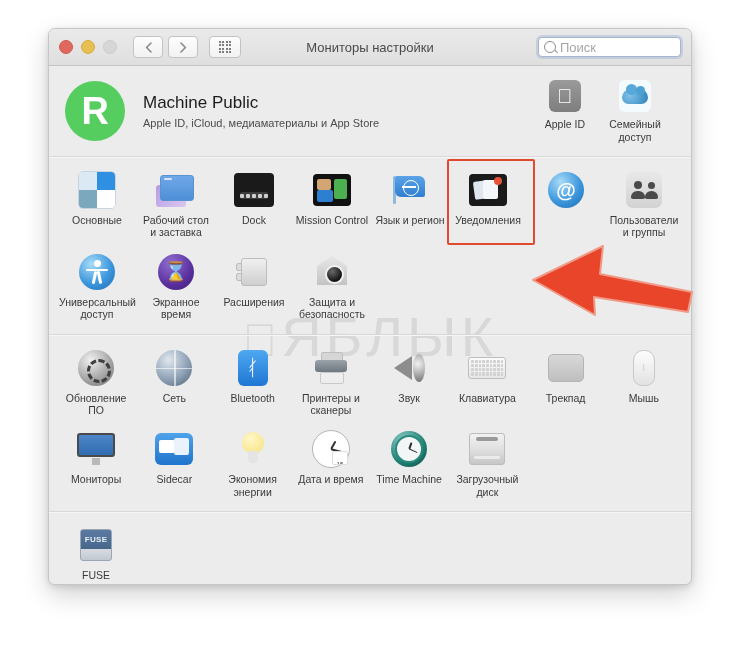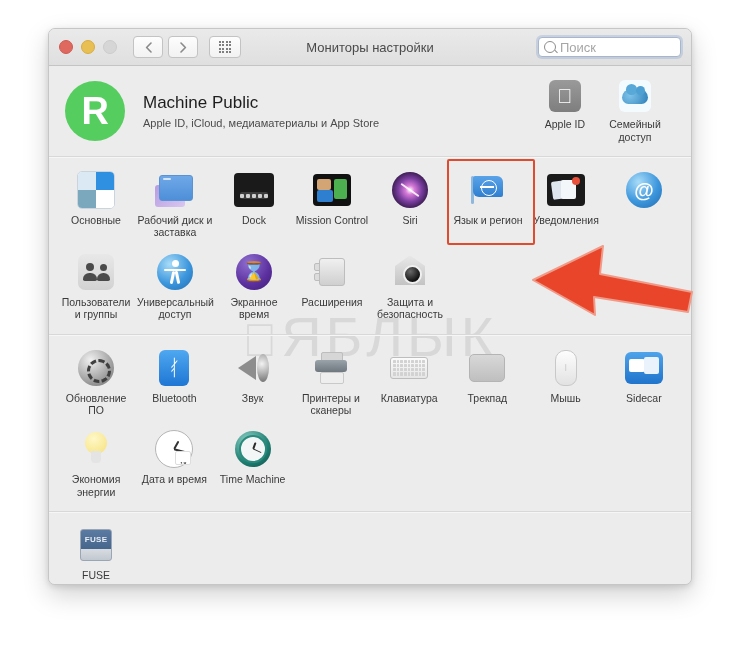--- a/index.html
+++ b/index.html
@@ -482,21 +482,21 @@
           <span class="lbl">Основные</span>
         </div>
 
         <div class="tile">
           <span class="ico">
             <span class="ic-desktop">
                 <span class="w1"></span>
                 <span class="w2"></span>
               </span>
           </span>
-          <span class="lbl">Рабочий диск и заставка</span>
+          <span class="lbl">Рабочий стол и заставка</span>
         </div>
 
         <div class="tile">
           <span class="ico">
             <span class="ic-dock">
                 <span class="bar">
                   <i></i>
                   <i></i>
                   <i></i>
                   <i></i>
@@ -511,26 +511,20 @@
           <span class="ico">
             <span class="ic-mission">
                 <i class="a"></i>
                 <i class="b"></i>
                 <i class="c"></i>
               </span>
           </span>
           <span class="lbl">Mission Control</span>
         </div>
 
-        <div class="tile">
-          <span class="ico">
-              <span class="ic-siri"></span>
-            </span>
-          <span class="lbl">Siri</span>
-        </div>
 
 
         <div class="tile">
           <span class="ico">
             <span class="ic-lang">
                 <span class="pole"></span>
                 <span class="flag"></span>
                 <span class="globe"></span>
               </span>
           </span>
@@ -615,53 +609,59 @@
     <div class="section">
       <div class="grid">
 
         <div class="tile">
           <span class="ico">
               <span class="ic-update"></span>
             </span>
           <span class="lbl">Обновление ПО</span>
         </div>
 
+        <div class="tile">
+          <span class="ico">
+              <span class="ic-network"></span>
+            </span>
+          <span class="lbl">Сеть</span>
+        </div>
 
         <div class="tile">
           <span class="ico">
               <span class="ic-bt">
                 <span>ᚰ</span>
               </span>
             </span>
           <span class="lbl">Bluetooth</span>
-        </div>
-
-        <div class="tile">
-          <span class="ico">
-            <span class="ic-sound">
-                <span class="cone"></span>
-                <span class="cap"></span>
-              </span>
-          </span>
-          <span class="lbl">Звук</span>
         </div>
 
         <div class="tile">
           <span class="ico">
             <span class="ic-print">
                 <span class="top"></span>
                 <span class="mid"></span>
                 <span class="out"></span>
               </span>
           </span>
           <span class="lbl">Принтеры и сканеры</span>
         </div>
 
         <div class="tile">
           <span class="ico">
+            <span class="ic-sound">
+                <span class="cone"></span>
+                <span class="cap"></span>
+              </span>
+          </span>
+          <span class="lbl">Звук</span>
+        </div>
+
+        <div class="tile">
+          <span class="ico">
             <span class="ic-keyboard">
               <i></i>
                 <i></i>
                 <i></i>
                 <i></i>
                 <i></i>
                 <i></i>
                 <i></i>
                 <i></i>
                 <i></i>
@@ -704,20 +704,29 @@
           <span class="lbl">Трекпад</span>
         </div>
 
         <div class="tile">
           <span class="ico">
               <span class="ic-mouse"></span>
             </span>
           <span class="lbl">Мышь</span>
         </div>
 
+        <div class="tile">
+          <span class="ico">
+            <span class="ic-monitor">
+                <span class="scr"></span>
+                <span class="st"></span>
+              </span>
+          </span>
+          <span class="lbl">Мониторы</span>
+        </div>
 
         <div class="tile">
           <span class="ico">
             <span class="ic-sidecar">
                 <span class="a"></span>
                 <span class="b"></span>
               </span>
           </span>
           <span class="lbl">Sidecar</span>
         </div>
@@ -749,20 +758,26 @@
             <span class="ic-tm">
                 <span class="inner">
                   <i class="a"></i>
                   <i class="b"></i>
                 </span>
               </span>
           </span>
           <span class="lbl">Time Machine</span>
         </div>
 
+        <div class="tile">
+          <span class="ico">
+              <span class="ic-disk"></span>
+            </span>
+          <span class="lbl">Загрузочный диск</span>
+        </div>
 
       </div>
     </div>
 
     <div class="section">
       <div class="grid">
         <div class="tile">
           <span class="ico">
               <span class="ic-fuse">
                 <span>FUSE</span>

